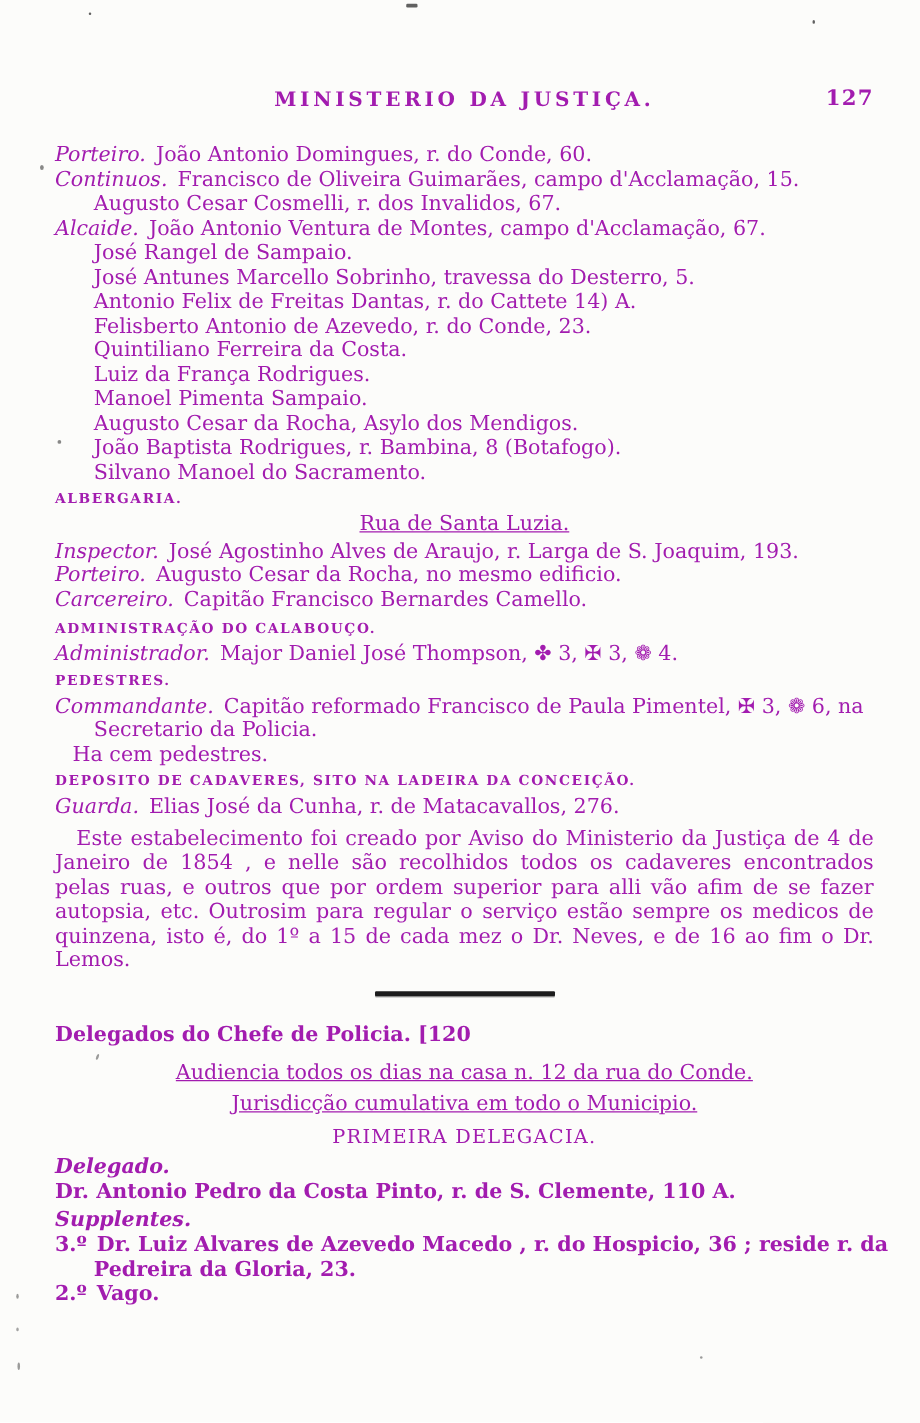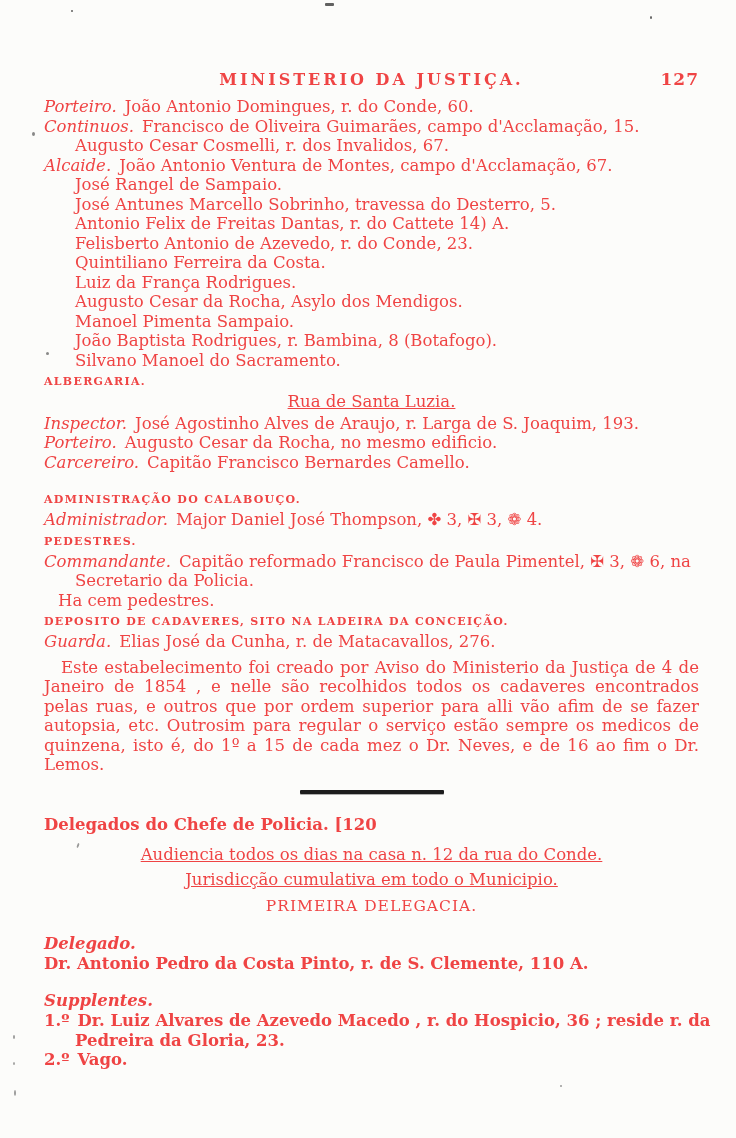--- a/index.html
+++ b/index.html
@@ -1,51 +1,51 @@
 <!DOCTYPE html>
 <html><head>
 <meta charset="utf-8">
 <style>
   html, body { margin: 0; padding: 0; background: #ffffff; }
   .page {
     position: relative;
     width: 736px;
     height: 1138px;
     background: #fcfcfa;
-    color: #ef4444;
+    color: #a21caf;
     font-family: "DejaVu Serif", "Liberation Serif", serif;
     overflow: hidden;
   }
   .content { position: absolute; left: 44px; top: 70px; width: 655px; }
 
   .header-row { position: relative; line-height: 20px; }
   .header-title {
     display: block; text-align: center;
     font-weight: bold; font-size: 16px; letter-spacing: 3px;
   }
   .page-number {
     position: absolute; right: 0; top: -1px;
     font-weight: bold; font-size: 17px; letter-spacing: 1px;
   }
 
   .row { font-size: 16.5px; line-height: 19.5px; white-space: nowrap; }
-  .first-row { margin-top: 7px; }
+  .first-row { margin-top: 24px; }
   .indent { padding-left: 31px; }
   .indent-sm { padding-left: 14px; }
   .lbl { font-style: italic; margin-right: 8px; }
   .bold { font-weight: bold; }
   .num { font-weight: bold; margin-right: 8px; }
 
   .sc-heading {
     text-align: left; font-size: 11px; font-weight: bold;
     letter-spacing: 1.3px; line-height: 20px; margin-top: 2px;
     white-space: nowrap;
   }
   .center { text-align: center; text-decoration: underline; }
-  .mt2 { margin-top: 2px; } .mt4 { margin-top: 18px; } .mt6 { margin-top: 6px; }
+  .mt2 { margin-top: 2px; } .mt4 { margin-top: 4px; } .mt6 { margin-top: 6px; }
   .mt10 { margin-top: 10px; }
 
   .para {
     margin-top: 6px; text-align: justify; text-indent: 17px;
     font-size: 16.6px; line-height: 19.5px; white-space: normal;
   }
 
   .separator-bar {
     width: 144px; height: 4px; background: #1c1c1c;
     margin: 15px auto 0 auto; border-radius: 1px;
@@ -94,22 +94,22 @@
     <div class="row indent">Augusto Cesar Cosmelli, r. dos Invalidos, 67.</div>
     <div class="row">
       <span class="lbl">Alcaide.</span><span>João Antonio Ventura de Montes, campo d'Acclamação, 67.</span>
     </div>
     <div class="row indent">José Rangel de Sampaio.</div>
     <div class="row indent">José Antunes Marcello Sobrinho, travessa do Desterro, 5.</div>
     <div class="row indent">Antonio Felix de Freitas Dantas, r. do Cattete 14) A.</div>
     <div class="row indent">Felisberto Antonio de Azevedo, r. do Conde, 23.</div>
     <div class="row indent">Quintiliano Ferreira da Costa.</div>
     <div class="row indent">Luiz da França Rodrigues.</div>
+    <div class="row indent">Manoel Pimenta Sampaio.</div>
     <div class="row indent">Augusto Cesar da Rocha, Asylo dos Mendigos.</div>
-    <div class="row indent">Manoel Pimenta Sampaio.</div>
     <div class="row indent">João Baptista Rodrigues, r. Bambina, 8 (Botafogo).</div>
     <div class="row indent">Silvano Manoel do Sacramento.</div>
 
     <div class="sc-heading">ALBERGARIA.</div>
     <div class="row center">Rua de Santa Luzia.</div>
     <div class="row mt2">
       <span class="lbl">Inspector.</span><span>José Agostinho Alves de Araujo, r. Larga de S. Joaquim, 193.</span>
     </div>
     <div class="row">
       <span class="lbl">Porteiro.</span><span>Augusto Cesar da Rocha, no mesmo edificio.</span>
@@ -140,21 +140,21 @@
     <div class="separator-bar"></div>
 
     <div class="delegados-title">Delegados do Chefe de Policia. [120</div>
     <div class="row center mt10">Audiencia todos os dias na casa n. 12 da rua do Conde.</div>
     <div class="row center mt6">Jurisdicção cumulativa em todo o Municipio.</div>
     <div class="delegacia-heading mt6">PRIMEIRA DELEGACIA.</div>
     <div class="role-heading mt4">Delegado.</div>
     <div class="row bold">Dr. Antonio Pedro da Costa Pinto, r. de S. Clemente, 110 A.</div>
     <div class="role-heading mt4">Supplentes.</div>
     <div class="row">
-      <span class="num">1.º</span><span class="bold">Dr. Luiz Alvares de Azevedo Macedo , r. do Hospicio, 36 ; reside r. da</span>
+      <span class="num">3.º</span><span class="bold">Dr. Luiz Alvares de Azevedo Macedo , r. do Hospicio, 36 ; reside r. da</span>
     </div>
     <div class="row indent bold">Pedreira da Gloria, 23.</div>
     <div class="row">
       <span class="num">2.º</span><span class="bold">Vago.</span>
     </div>
 
   </div>
 </div>
 
 </body></html>

